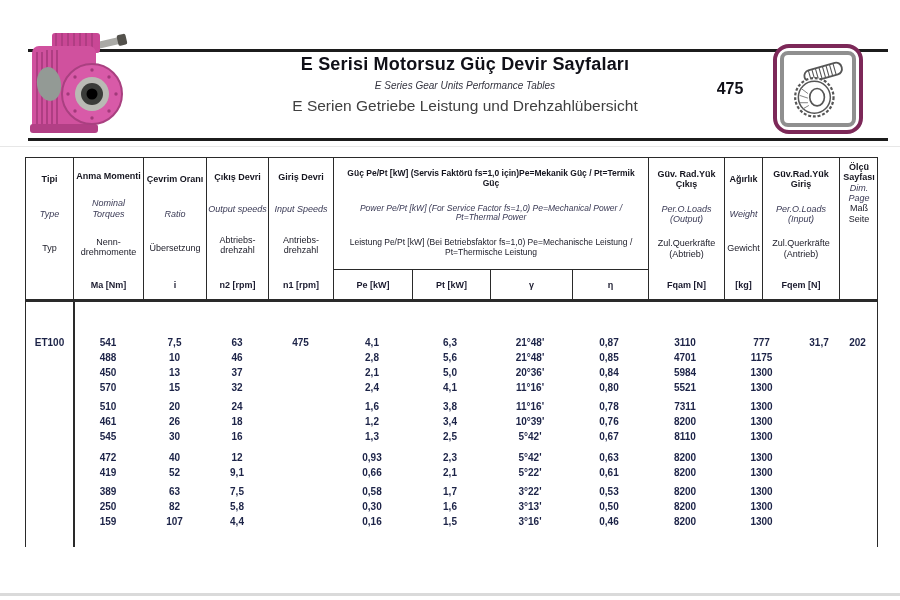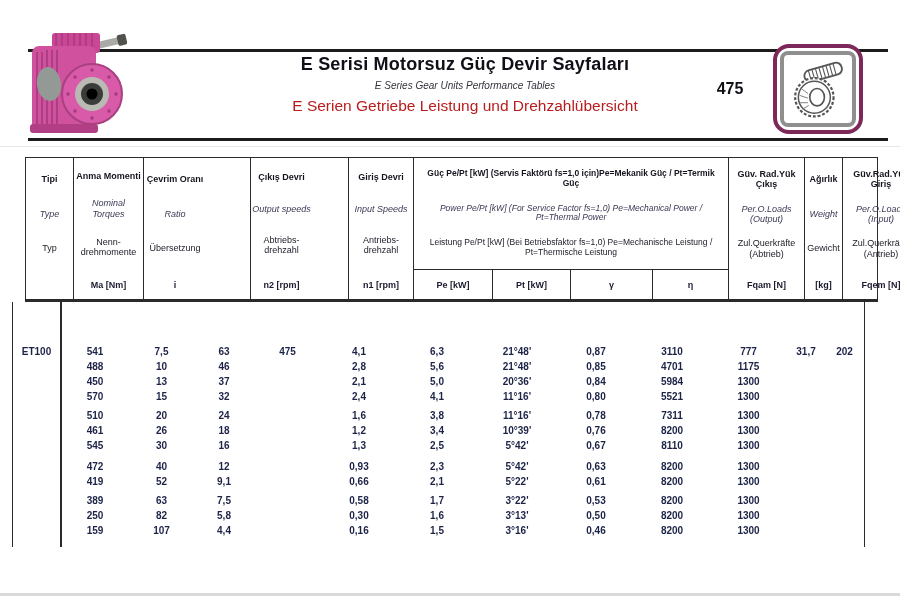--- a/index.html
+++ b/index.html
@@ -10,21 +10,21 @@
   .rule{position:absolute;left:28px;width:860px;height:3px;background:#1c1c1c;}
   .rule.top{top:49px;}
   .rule.bottom{top:138px;}
   .faint-rule{position:absolute;left:0;top:146px;width:900px;height:1px;background:#e7e7e7;}
   .bottom-bar{position:absolute;left:0;top:593px;width:900px;height:3px;background:#dadada;}
 
   
   .titles{position:absolute;left:205px;top:54px;width:520px;text-align:center;}
   .title-tr{font-size:18px;font-weight:bold;color:#101018;letter-spacing:.2px;}
   .title-en{font-size:10px;font-style:italic;color:#33333f;margin-top:5px;}
-  .title-de{font-size:15.5px;color:#b91c1c;margin-top:6px;}
+  .title-de{font-size:15.5px;color:#404040;margin-top:6px;}
   .page-number{position:absolute;left:700px;top:80px;width:60px;text-align:center;
                font-size:16px;font-weight:bold;color:#101018;}
 
   
   .icon-box{position:absolute;left:773px;top:44px;width:90px;height:90px;border:4px solid #7c2858;
             border-radius:16px;background:#fff;box-sizing:border-box;}
   .icon-box .inner{position:absolute;left:3px;top:3px;right:3px;bottom:3px;border:4px solid #8f8f8f;
             border-radius:8px;background:#fff;display:flex;align-items:center;justify-content:center;}
 
   
@@ -47,28 +47,28 @@
   .hgroup-top{flex:1 1 auto;display:flex;flex-direction:column;justify-content:space-around;
               text-align:center;padding:4px 8px;border-bottom:1.4px solid #2a2a2a;}
   .hgroup-top .h-tr,.hgroup-top .h-en,.hgroup-top .h-de{font-size:8.5px;}
   .hgroup-units{flex:0 0 29px;display:flex;}
   .hunit{display:flex;align-items:center;justify-content:center;font-size:9px;font-weight:bold;
          box-sizing:border-box;color:#1a1a2e;}
   .hgroup-units .hunit + .hunit{border-left:1.4px solid #2a2a2a;}
 
   
   .cw0{flex:0 0 47px;}  .cw1{flex:0 0 70px;}  .cw2{flex:0 0 63px;}
-  .cw3{flex:0 0 62px;margin-left:44px;}  .cw4{flex:0 0 65px;margin-left:36px;}
+  .cw3{flex:0 0 62px;}  .cw4{flex:0 0 65px;}
   .cwg{flex:0 0 314px;}
   .cu5{flex:0 0 78px;}  .cu6{flex:0 0 78px;}  .cu7{flex:0 0 82px;}  .cu8{flex:0 0 76px;}
   .cw9{flex:0 0 76px;}  .cw10{flex:0 0 77px;} .cw11{flex:0 0 38px;} .cw12{flex:0 0 39px;gap:44px;}
 
   
-  .tbody{position:absolute;left:12px;top:302px;width:853px;height:245px;box-sizing:border-box;
-         border-left:1.5px solid #2a2a2a;border-right:1.5px solid #2a2a2a;padding-top:42px;}
+  .tbody{position:absolute;left:25px;top:302px;width:853px;height:245px;box-sizing:border-box;
+         border-left:1.5px solid #2a2a2a;border-right:1.5px solid #2a2a2a;padding-top:33px;}
   .tbody .sep{position:absolute;left:47px;top:0;bottom:0;width:1.5px;background:#2a2a2a;}
   .brow{display:flex;height:15px;line-height:15px;}
   .bcell{text-align:center;font-size:10px;font-weight:bold;color:#1c2347;white-space:nowrap;}
   .bcell.b0{flex:0 0 47px;} .bcell.b1{flex:0 0 70px;} .bcell.b2{flex:0 0 63px;}
   .bcell.b3{flex:0 0 62px;} .bcell.b4{flex:0 0 65px;} .bcell.b5{flex:0 0 78px;}
   .bcell.b6{flex:0 0 78px;} .bcell.b7{flex:0 0 82px;text-align:center;} .bcell.b8{flex:0 0 76px;}
   .bcell.b9{flex:0 0 76px;} .bcell.b10{flex:0 0 77px;} .bcell.b11{flex:0 0 38px;}
   .bcell.b12{flex:0 0 39px;}
 </style>
 </head>

